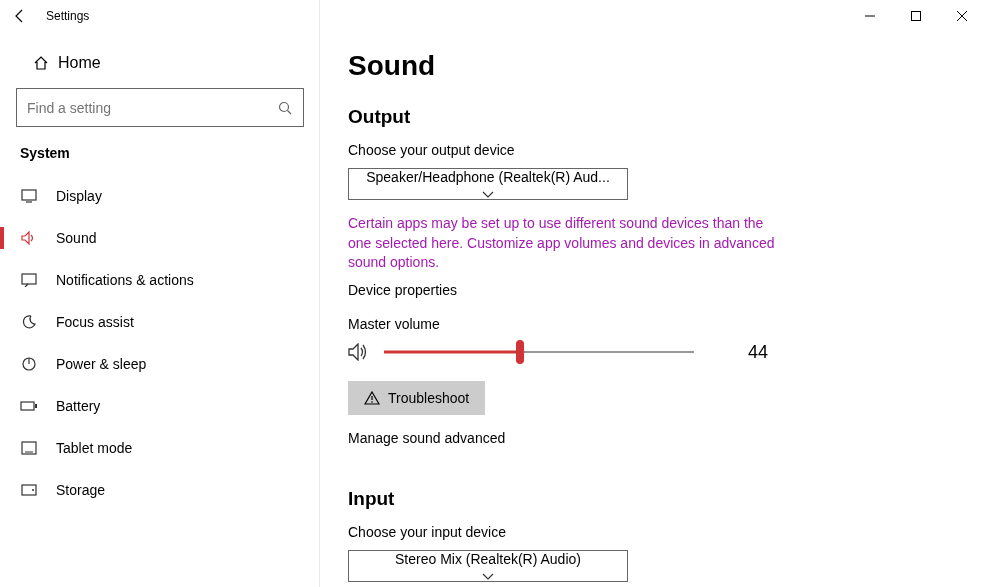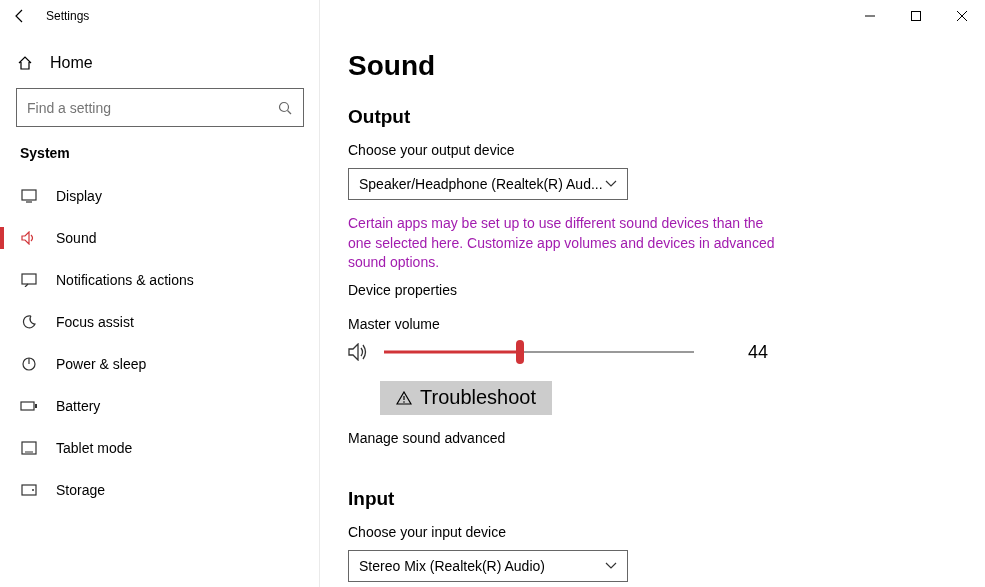--- a/index.html
+++ b/index.html
@@ -9,54 +9,54 @@
     .titlebar-left { display: flex; align-items: center; gap: 18px; }
     .back-arrow { font-size: 16px; }
     .title { font-size: 12px; }
     .win-controls { display: flex; }
     .win-btn { width: 46px; height: 32px; display: flex; align-items: center; justify-content: center; }
 
     .body-row { display: flex; height: calc(100% - 32px); }
     .sidebar { width: 320px; padding: 12px 0 0 0; border-right: 0; position: relative; }
     .sidebar::after { content:""; position:absolute; right:0; top:-32px; bottom:-200px; width:1px; background:#eaeaea; }
 
-    .home-row { display:flex; align-items:center; gap:16px; padding: 10px 16px; margin-bottom:6px;}
+    .home-row { display:flex; align-items:center; gap:8px; padding: 10px 32px; margin-bottom:6px;}
     .home-row span.icon { width:18px; display:flex; justify-content:center; }
 
     .search-wrap { padding: 0 16px 18px 16px; }
     .search { width: 100%; height: 39px; border: 1px solid #666; padding: 0 30px 0 10px; font-size: 14px; color:#666; position:relative; }
     .search-cont { position: relative; }
     .search-cont .mag { position:absolute; right:12px; top:50%; transform:translateY(-50%); color:#666; }
 
     .section-title { font-weight:600; font-size:14px; padding: 0 20px 14px 20px; }
 
     .nav-item { display:flex; align-items:center; gap:18px; padding: 13px 20px; font-size: 14px; position:relative; }
     .nav-item .icon { width:18px; display:flex; justify-content:center; color:#333; }
     .nav-item.active::before { content:""; position:absolute; left:0; top:10px; bottom:10px; width:4px; background:#d13438; }
     .nav-item.active .icon { color:#d13438; }
 
     .content { flex:1; padding: 18px 28px 0 28px; overflow-y:auto; }
     .h1 { font-size: 28px; font-weight:600; margin-bottom: 24px; }
     .h2 { font-size: 19px; font-weight:600; margin-bottom: 14px; }
     .label { font-size: 14px; margin-bottom: 10px; }
 
-    .dropdown { width: 280px; height: 32px; border:1px solid #666; display:flex; align-items:center; justify-content:space-between; padding:0 10px; font-size:14px; margin-bottom:14px; }
+    .dropdown { width: 280px; height: 32px; border:1px solid #666; display:flex; align-items:center; justify-content:space-between; padding:0 10px; font-size:14px; margin-bottom:14px;flex-direction:column; }
 
     .desc { font-size: 14px; color:#a21caf; max-width:440px; line-height:1.4; margin-bottom:8px; }
     .link { color:#000000; font-size:14px; margin-bottom:18px; display:inline-block; }
 
     .volume-row { display:flex; align-items:center; gap:14px; margin:6px 0 18px 0; }
     .speaker { color:#333; }
     .slider { position:relative; width:310px; height:20px; }
     .track { position:absolute; top:50%; left:0; right:0; height:2px; background:#999; transform:translateY(-50%); }
     .fill { position:absolute; top:50%; left:0; height:3px; background:#d13438; transform:translateY(-50%); }
     .thumb { position:absolute; top:50%; width:8px; height:24px; background:#d13438; border-radius:4px; transform:translate(-50%,-50%); }
     .vol-num { font-size:18px; margin-left:40px; }
 
-    .btn { background:#ccc; border:none; height:34px; padding:0 16px; display:inline-flex; align-items:center; gap:8px; font-size:20px; margin-bottom:14px;margin-left:32px; }
+    .btn { background:#ccc; border:none; height:34px; padding:0 16px; display:inline-flex; align-items:center; gap:8px; font-size:14px; margin-bottom:14px; }
 
     svg { display:block; }
   </style>
 </head>
 <body>
 
 <div class="titlebar">
   <div class="titlebar-left">
     <span class="back-arrow">
       <svg width="16" height="16" viewBox="0 0 16 16">

